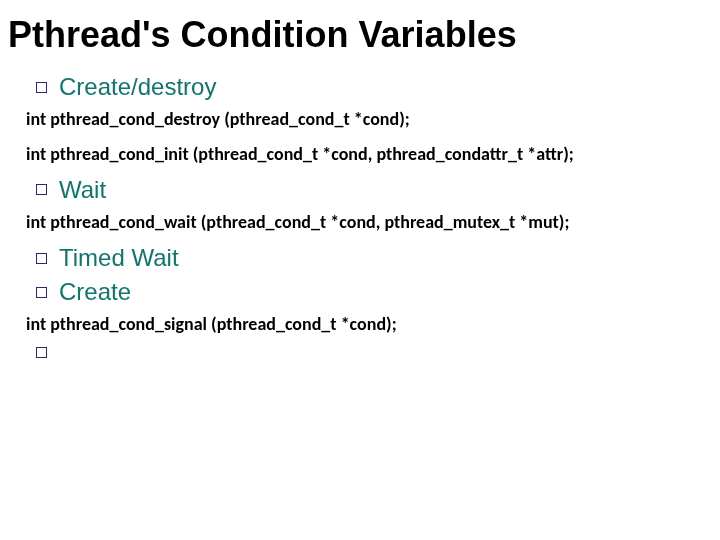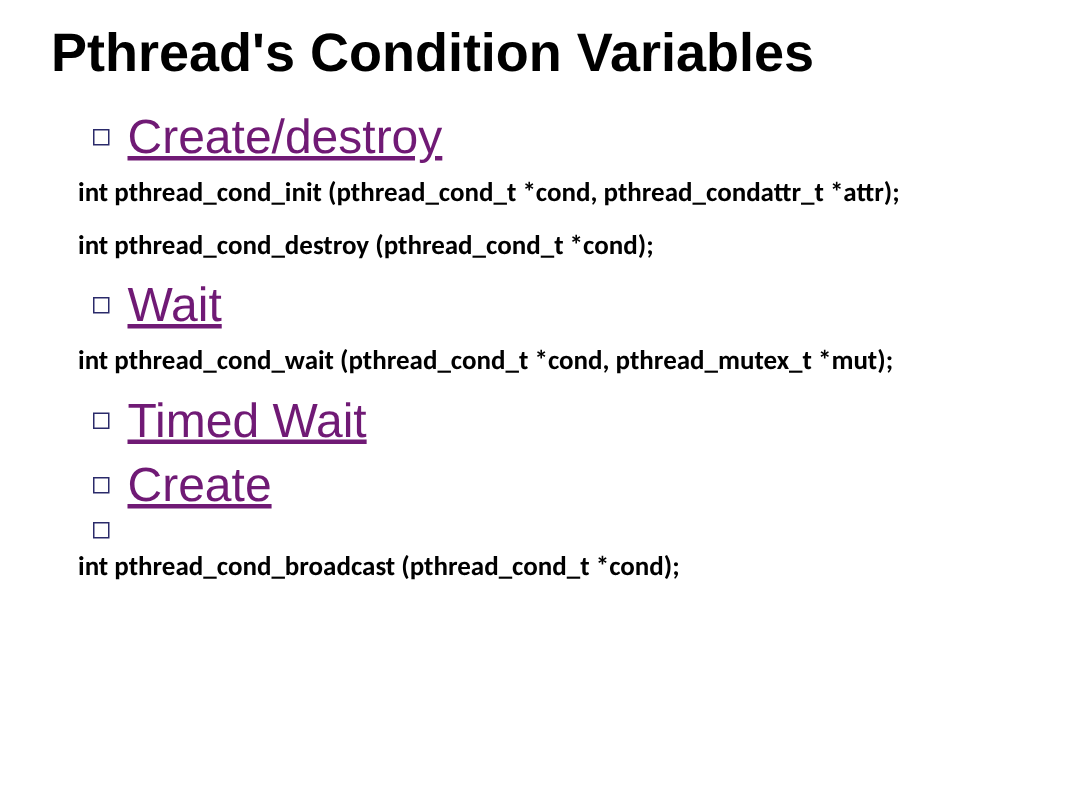--- a/index.html
+++ b/index.html
@@ -9,21 +9,21 @@
     height: 540px;
     background: #ffffff;
     font-family: Arial, Helvetica, sans-serif;
     color: #000;
     overflow: hidden;
   }
   .slide {
     box-sizing: border-box;
     width: 720px;
     height: 540px;
-    padding: 14px 22px 10px 34px;
+    padding: 14px 22px 10px 8px;
   }
   .title {
     font-size: 36px;
     font-weight: bold;
     color: #000;
     margin: 0 0 18px 0;
     line-height: 1.15;
   }
   .section {
     display: flex;
@@ -32,23 +32,22 @@
     margin: 4px 0 6px 28px;
   }
   .bullet {
     width: 11px;
     height: 11px;
     border: 1.5px solid #2a2a6a;
     box-sizing: border-box;
     flex: 0 0 auto;
   }
   .section-label {
-    font-size: 32px;
-    color: #701a75;
-    text-decoration: underline;
+    font-size: 24px;
+    color: #0f766e;
   }
   .sig {
     font-family: "Verdana", "Calibri", "Arial", sans-serif;
     font-size: 18px;
     font-weight: bold;
     color: #000;
     margin: 6px 0 10px 18px;
     line-height: 1.35;
   }
   .sig .cont {
@@ -60,37 +59,37 @@
 <body>
 
 <div class="slide">
 
   <h1 class="title">Pthread's Condition Variables</h1>
 
   <div class="section">
     <span class="bullet"></span>
     <span class="section-label">Create/destroy</span>
   </div>
+  <div class="sig">int pthread_cond_destroy (pthread_cond_t *cond);</div>
   <div class="sig">int pthread_cond_init (pthread_cond_t *cond, pthread_condattr_t *attr);</div>
-  <div class="sig">int pthread_cond_destroy (pthread_cond_t *cond);</div>
 
   <div class="section">
     <span class="bullet"></span>
     <span class="section-label">Wait</span>
   </div>
   <div class="sig">int pthread_cond_wait (pthread_cond_t *cond, pthread_mutex_t *mut);</div>
 
   <div class="section">
     <span class="bullet"></span>
     <span class="section-label">Timed Wait</span>
   </div>
 
   <div class="section">
     <span class="bullet"></span>
     <span class="section-label">Create</span>
   </div>
+  <div class="sig">int pthread_cond_signal (pthread_cond_t *cond);</div>
 
   <div class="section">
     <span class="bullet"></span>
   </div>
-  <div class="sig">int pthread_cond_broadcast (pthread_cond_t *cond);</div>
 
 </div>
 
 </body></html>

